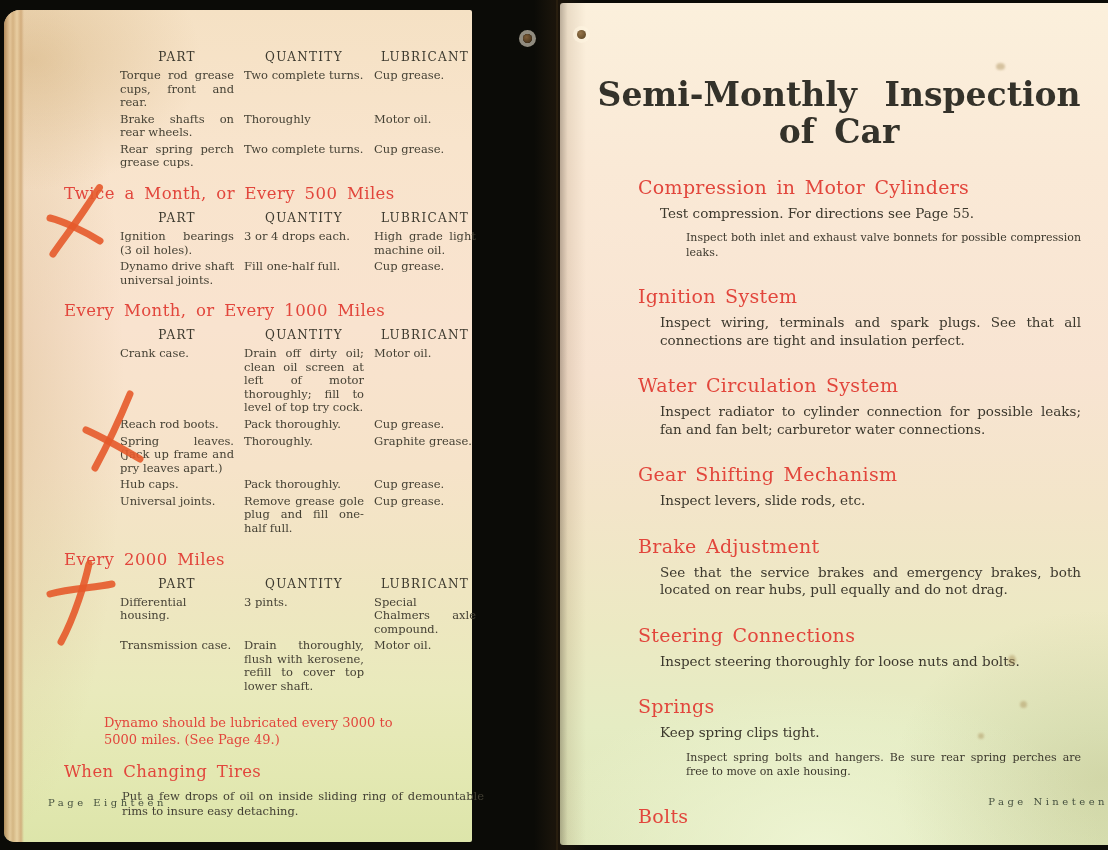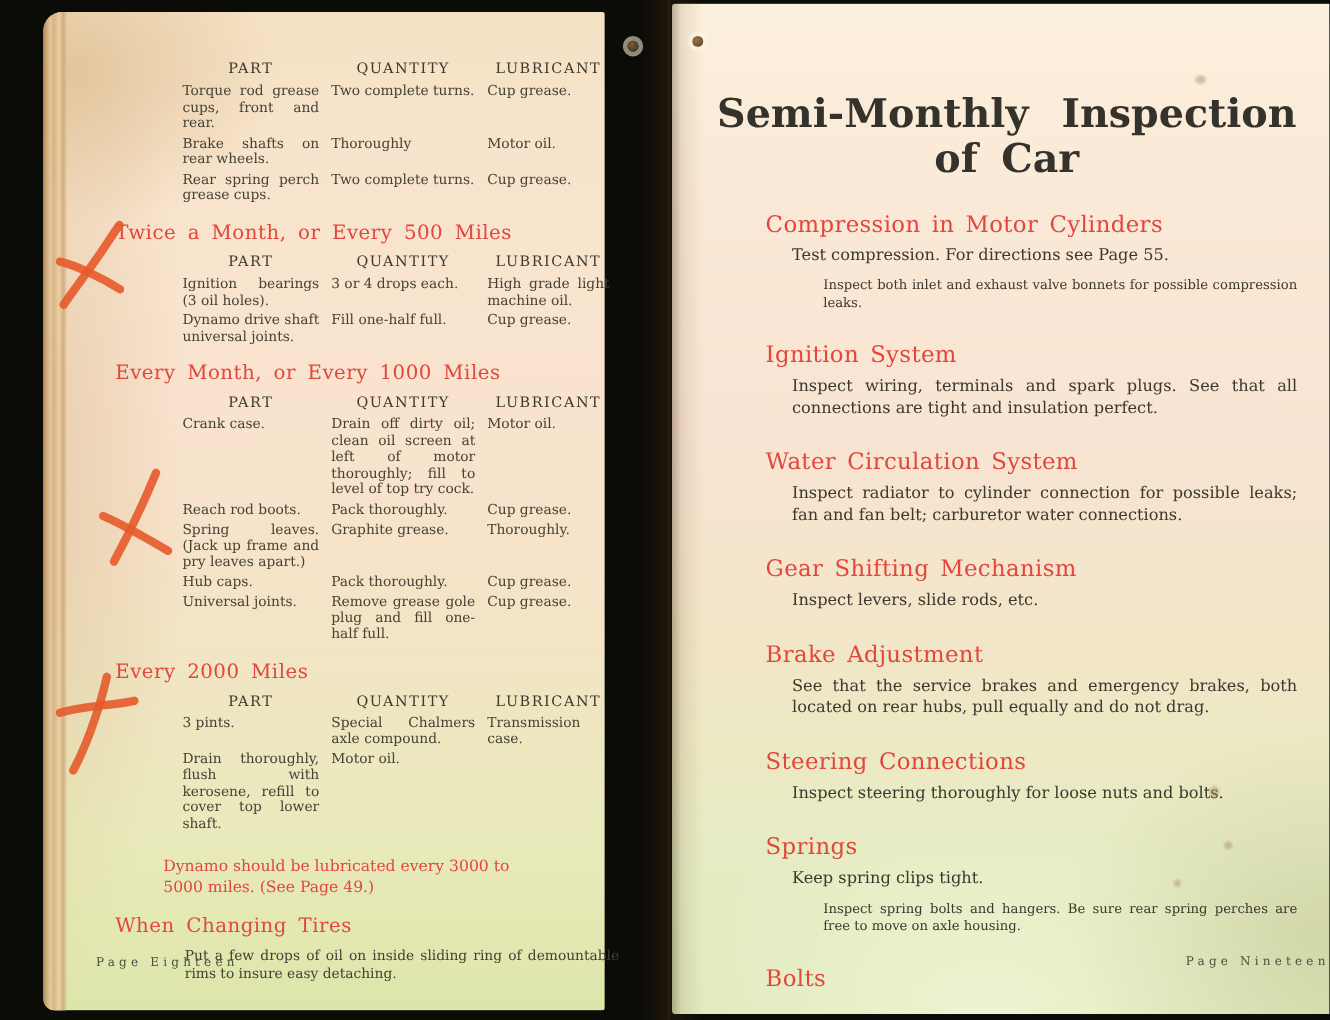--- a/index.html
+++ b/index.html
@@ -6,21 +6,20 @@
   #scan{position:relative;width:1108px;height:850px;background:#0b0b07;overflow:hidden;
         font-family:"DejaVu Serif", serif;}
 
   
   .page{position:absolute;}
   .page-left{left:4px;top:10px;width:468px;height:832px;border-radius:16px 2px 2px 10px;
     background:
       radial-gradient(ellipse 260px 200px at 6% 6%, rgba(205,168,112,0.45), rgba(205,168,112,0) 65%),
       radial-gradient(ellipse 160px 600px at 0% 45%, rgba(198,160,104,0.30), rgba(198,160,104,0) 75%),
       linear-gradient(180deg,#f5e1c4 0%,#f8e4cc 16%,#f9e3cf 38%,#f6e3c9 55%,#efe6c1 70%,#e9eabc 82%,#e3e8b2 92%,#dde5aa 100%);
-    margin-left: 32px;
   }
   .page-left::before{content:"";position:absolute;left:0;top:0;bottom:0;width:20px;
     border-radius:16px 0 0 10px;
     background:linear-gradient(90deg,#a87f4f 0px,#c9a372 3px,#e3c496 6px,#d2ae7c 9px,#e9cea1 13px,#cfa877 17px,rgba(207,168,119,0) 20px);
     opacity:.85;}
   .page-right{left:560px;top:3px;width:537px;height:842px;border-radius:3px 14px 22px 3px;
     background:
       radial-gradient(ellipse 300px 240px at 94% 92%, rgba(150,145,85,0.22), rgba(150,145,85,0) 70%),
       radial-gradient(ellipse 460px 260px at 45% 100%, rgba(240,246,214,0.85), rgba(240,246,214,0) 62%),
       linear-gradient(180deg,#fbf0dc 0%,#fae9d6 20%,#f8e4d2 44%,#f3e5c9 60%,#ece9c3 74%,#e5ecc3 86%,#dfe8bb 100%);
@@ -107,35 +106,36 @@
         <div class="col-hd">PART</div>
         <div class="col-hd">QUANTITY</div>
         <div class="col-hd">LUBRICANT</div>
         <div class="cell">Crank case.</div>
         <div class="cell">Drain off dirty oil; clean oil screen at left of motor thoroughly; fill to level of top try cock.</div>
         <div class="cell">Motor oil.</div>
         <div class="cell">Reach rod boots.</div>
         <div class="cell">Pack thoroughly.</div>
         <div class="cell">Cup grease.</div>
         <div class="cell">Spring leaves. (Jack up frame and pry leaves apart.)</div>
+        <div class="cell">Thoroughly.</div>
         <div class="cell">Graphite grease.</div>
-        <div class="cell">Thoroughly.</div>
         <div class="cell">Hub caps.</div>
         <div class="cell">Pack thoroughly.</div>
         <div class="cell">Cup grease.</div>
         <div class="cell">Universal joints.</div>
         <div class="cell">Remove grease gole plug and fill one-half full.</div>
         <div class="cell">Cup grease.</div>
       </div>
 
       <h2 class="lp-hd red">Every 2000 Miles</h2>
       <div class="tbl">
         <div class="col-hd">PART</div>
         <div class="col-hd">QUANTITY</div>
         <div class="col-hd">LUBRICANT</div>
+        <div class="cell">Differential housing.</div>
         <div class="cell">3 pints.</div>
         <div class="cell">Special Chalmers axle compound.</div>
         <div class="cell">Transmission case.</div>
         <div class="cell">Drain thoroughly, flush with kerosene, refill to cover top lower shaft.</div>
         <div class="cell">Motor oil.</div>
       </div>
 
       <div class="lp-note red">Dynamo should be lubricated every 3000 to 5000 miles. (See Page 49.)</div>
 
       <h2 class="lp-hd red">When Changing Tires</h2>

